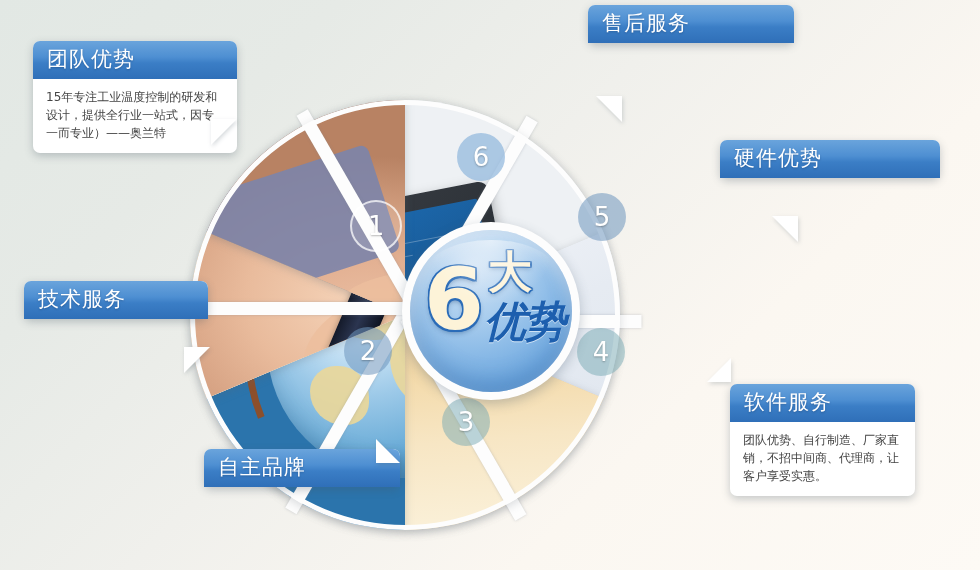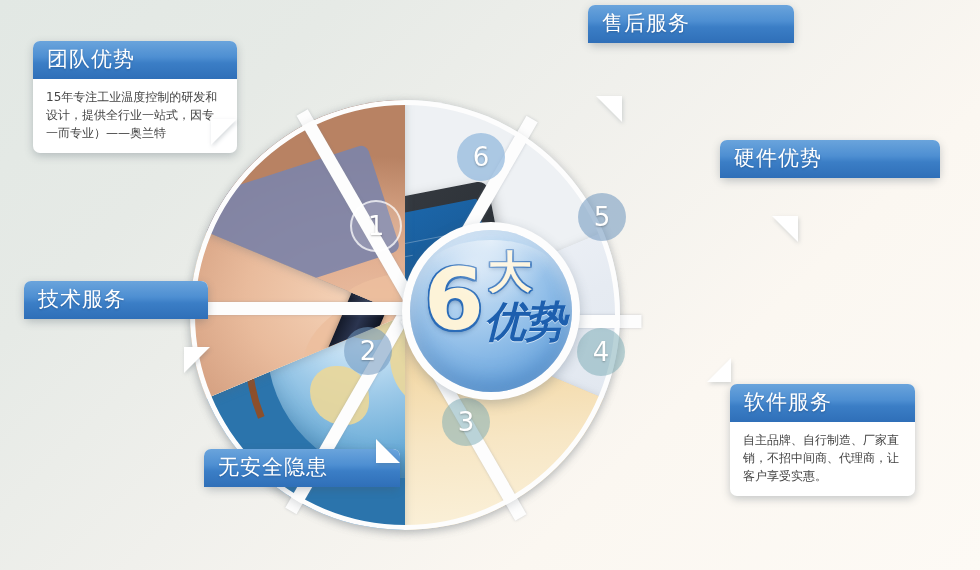--- a/index.html
+++ b/index.html
@@ -353,25 +353,25 @@
 </div>
 <div class="tail tip-bl" style="left:596px;top:96px;"></div>
 
 <div class="callout" style="left:720px;top:140px;width:220px;">
   <div class="hd">硬件优势</div>
 </div>
 <div class="tail tip-bl" style="left:772px;top:216px;"></div>
 
 <div class="callout" style="left:699px;top:384px;width:185px;margin-left:31px;">
   <div class="hd">软件服务</div>
-  <div class="bd">自主品牌、自行制造、厂家直销，不招中间商、代理商，让客户享受实惠。</div>
+  <div class="bd">团队优势、自行制造、厂家直销，不招中间商、代理商，让客户享受实惠。</div>
 </div>
 <div class="tail tip-tl" style="left:707px;top:358px;"></div>
 
 <div class="callout" style="left:204px;top:449px;width:196px;">
-  <div class="hd">无安全隐患</div>
+  <div class="hd">自主品牌</div>
 </div>
 <div class="tail tip-tr" style="left:376px;top:439px;"></div>
 
 <div class="callout" style="left:24px;top:281px;width:184px;">
   <div class="hd">技术服务</div>
 </div>
 <div class="tail tip-br" style="left:184px;top:347px;"></div>
 
 </body></html>

